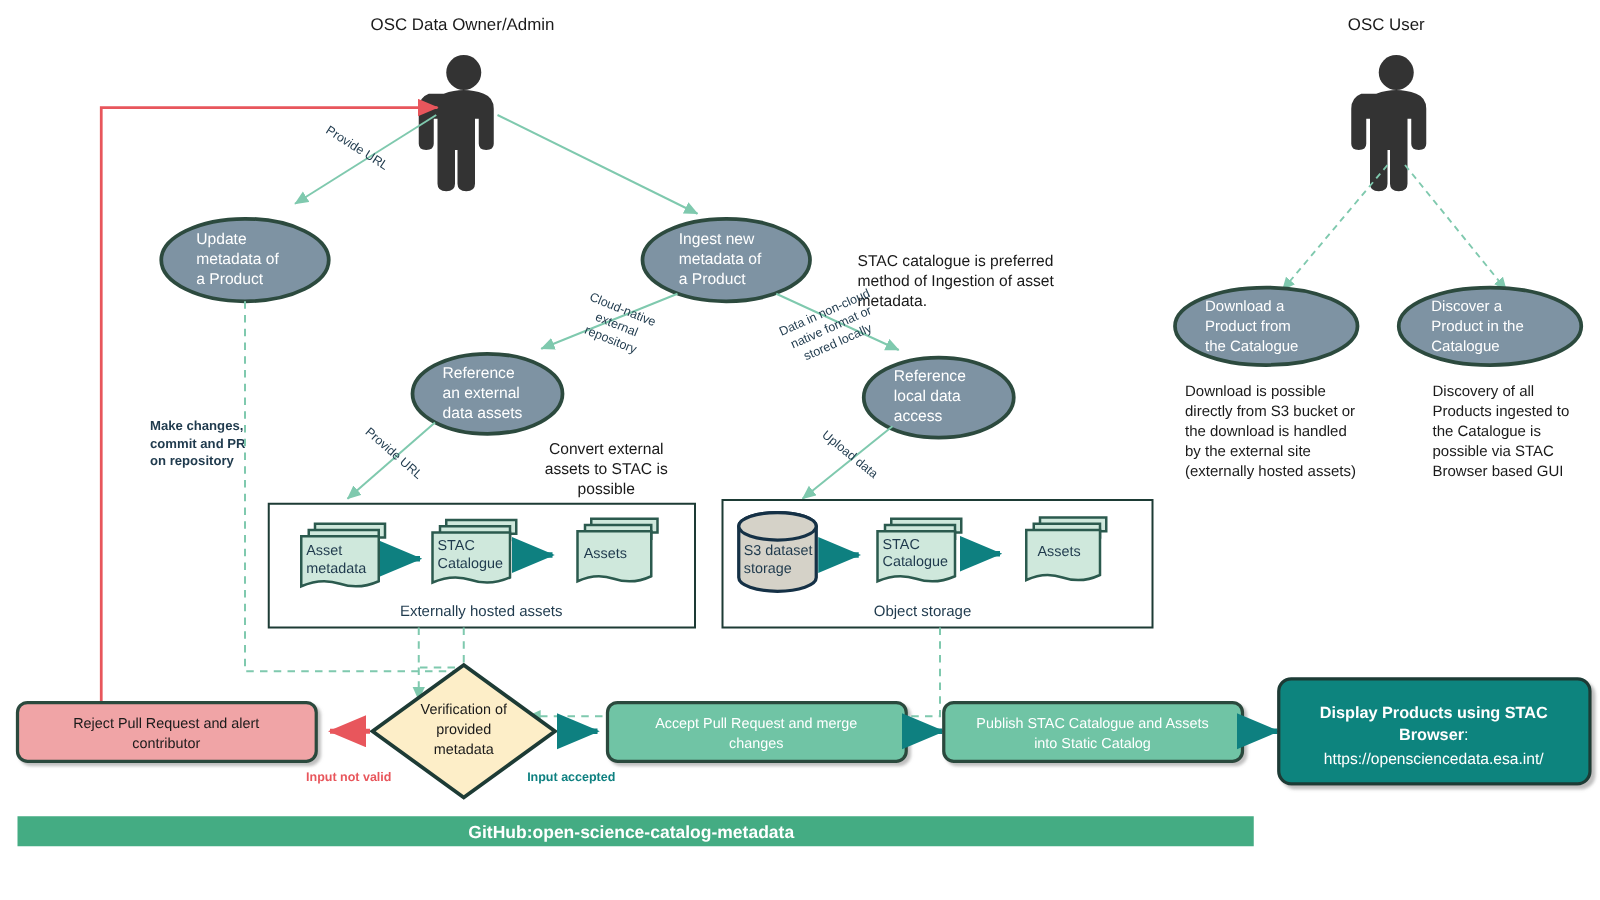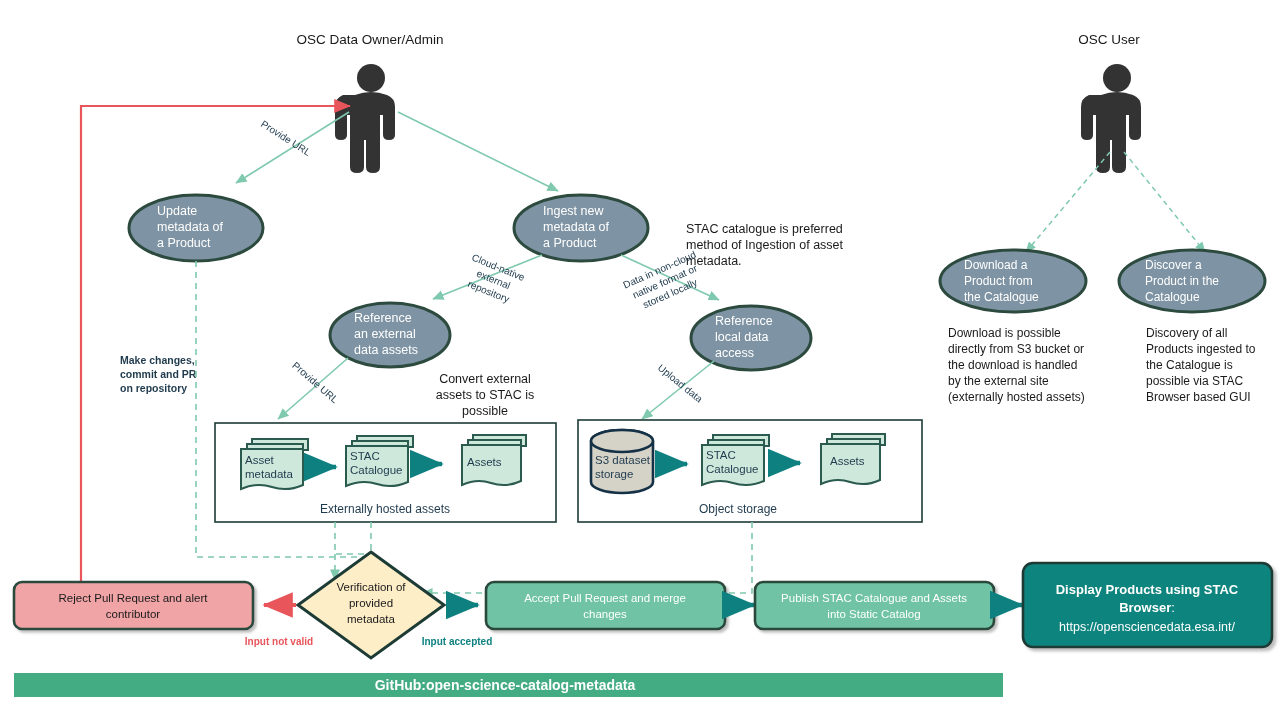--- a/index.html
+++ b/index.html
@@ -1,18 +1,18 @@
 <!DOCTYPE html>
 <html><head>
 <meta charset="utf-8">
 <style>
   html,body{margin:0;padding:0;background:#ffffff;}
   body{width:1280px;height:720px;overflow:hidden;
        font-family:"Liberation Sans","DejaVu Sans",sans-serif;}
-  #stage{position:relative;width:1280px;height:608px;margin-top:20px;}
+  #stage{position:relative;width:1280px;height:608px;}
   svg{display:block;}
   .svg-text{font-family:"Liberation Sans","DejaVu Sans",sans-serif;}
 </style>
 </head>
 <body>
 
 <div id="stage">
 <svg width="1280" height="720" viewBox="0 0 1280 720" xmlns="http://www.w3.org/2000/svg">
 
   <defs>

